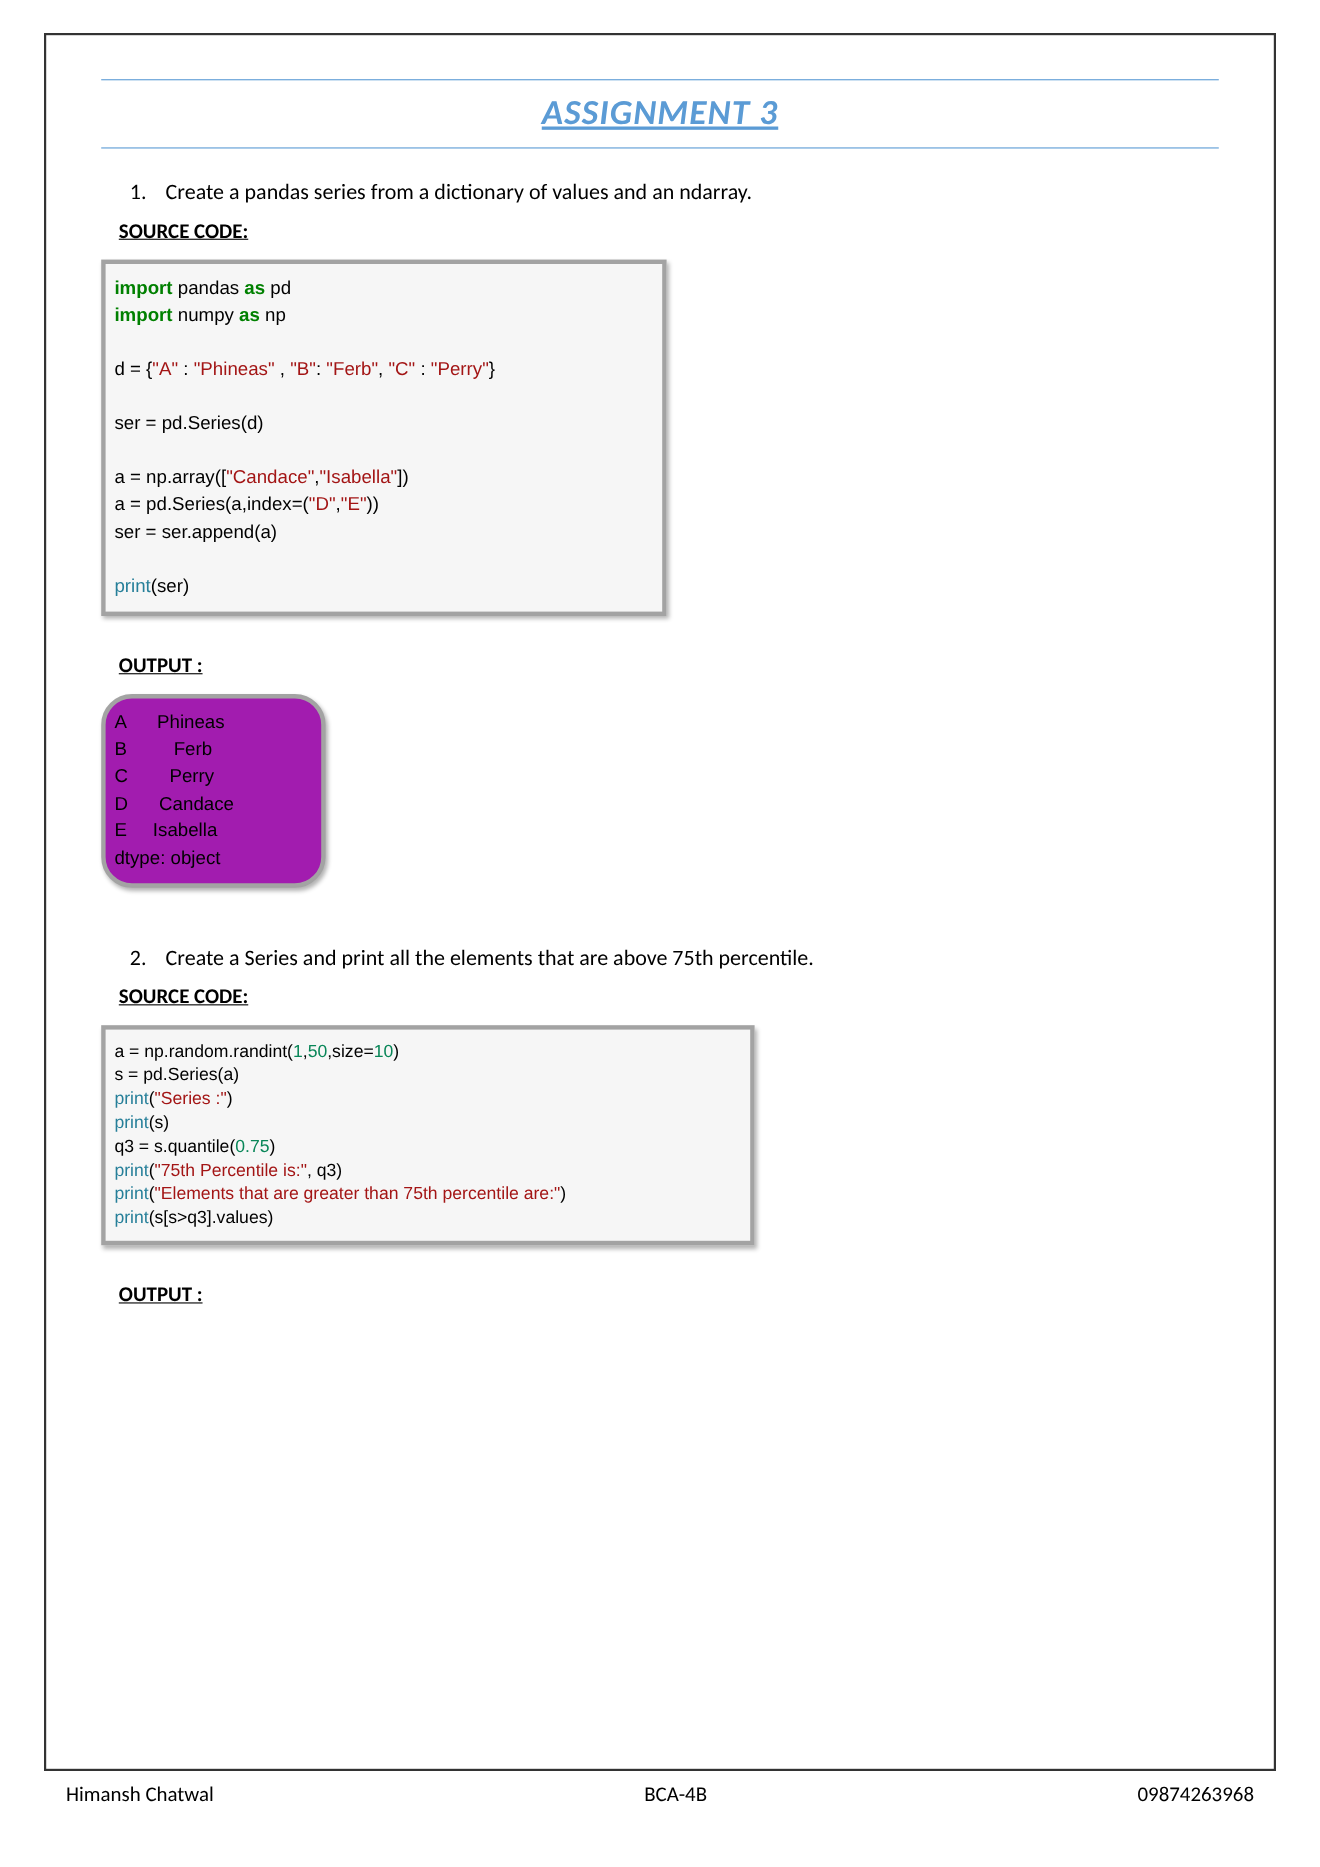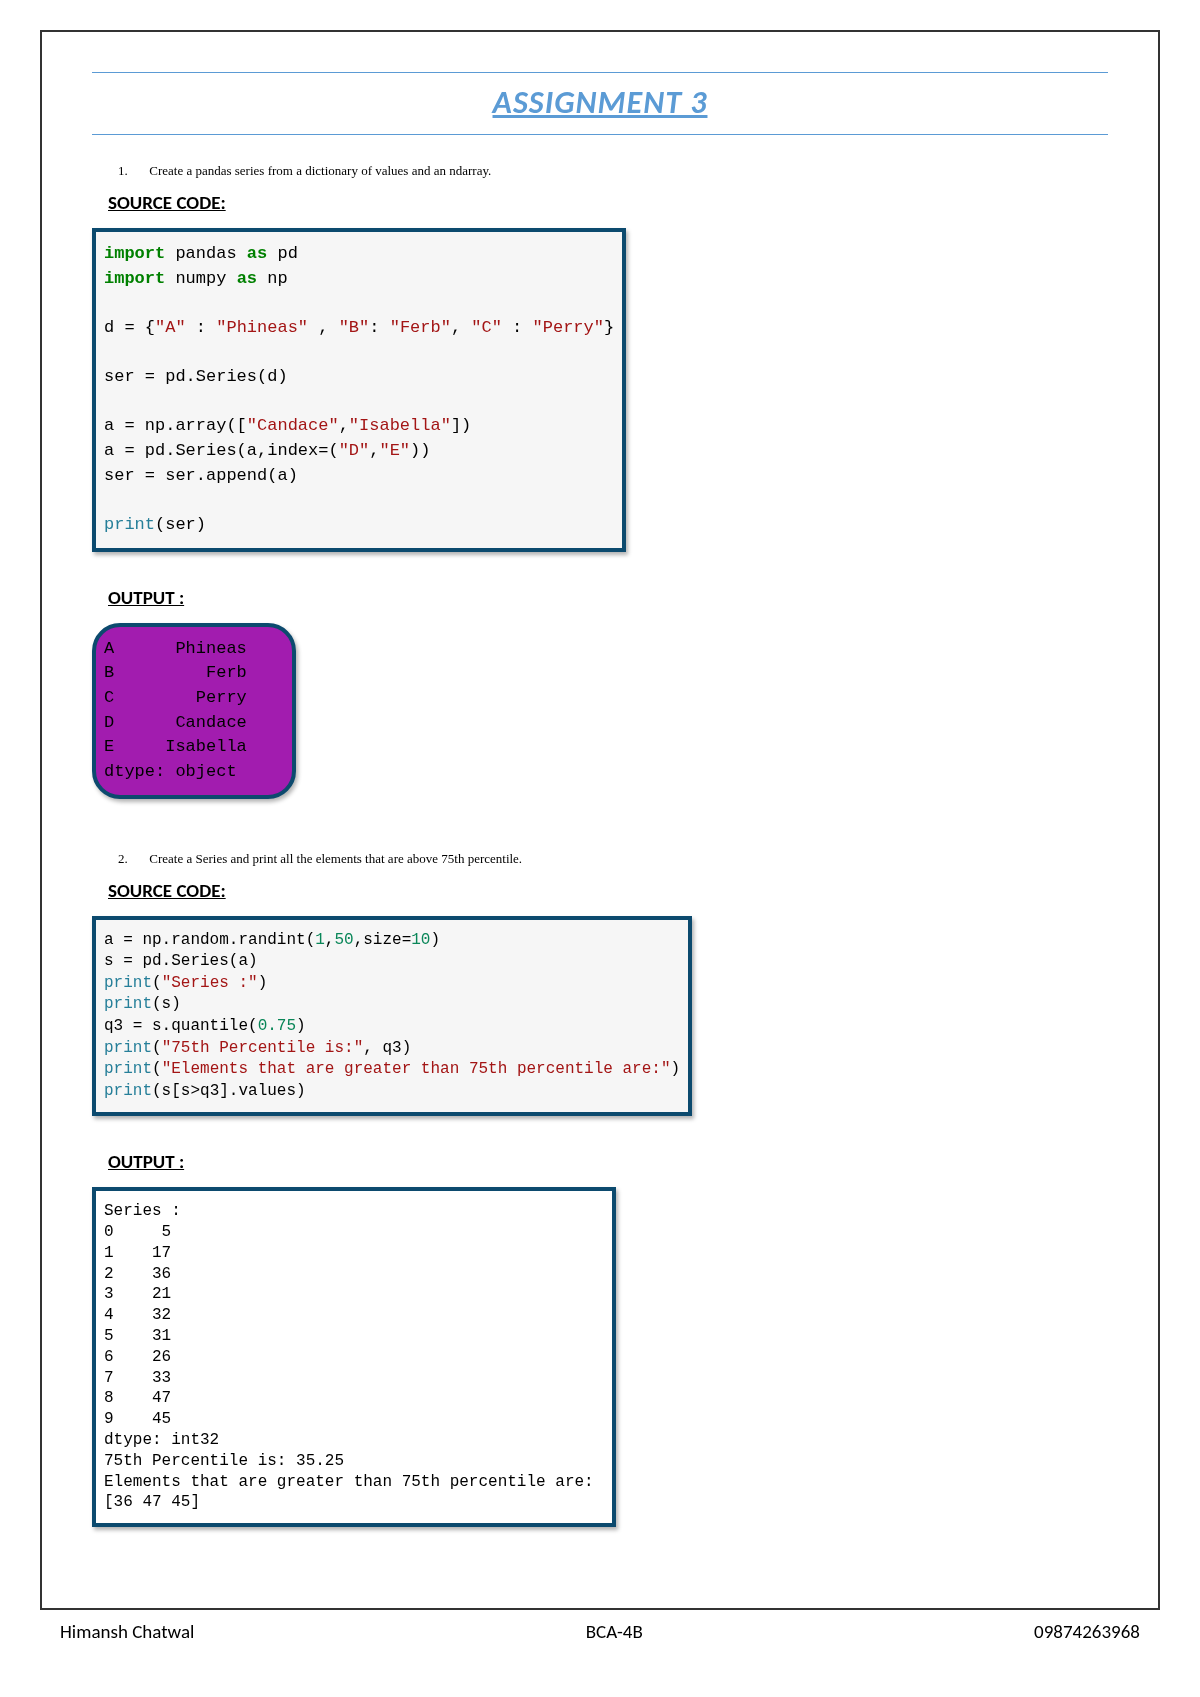--- a/index.html
+++ b/index.html
@@ -26,39 +26,38 @@
     }
     .title {
       color: #5b9bd5;
       font-style: italic;
       font-weight: bold;
       font-size: 32px;
       text-decoration: underline;
       letter-spacing: 1px;
     }
     .question {
-      font-size: 13px;
+      font-size: 20px;
       margin: 0 0 12px 26px;
-      font-family: Liberation Serif, serif;
     }
     .q-num {
       display: inline-block;
       width: 28px;
     }
     .section-label {
       font-weight: bold;
       text-decoration: underline;
       font-size: 19px;
       margin: 8px 0 14px 16px;
     }
     .code-box {
-      border: 4px solid #0c4a6e;
+      border: 4px solid #a3a3a3;
       background: #f6f6f6;
       padding: 10px 8px;
-      font-family: Liberation Mono, monospace;
+      font-family: Liberation Sans, sans-serif;
       font-size: 17px;
       white-space: pre;
       box-shadow: 2px 3px 4px rgba(0,0,0,0.3);
       display: inline-block;
       line-height: 1.45;
     }
     .code-box.wcode1 { min-width: 490px; }
     .code-box.wout1 { min-width: 180px; background: #a21caf; border-radius: 28px; }
     .code-box.wcode2 { min-width: 570px; font-size: 16px; line-height: 1.35; }
     .code-box.wout2 { min-width: 500px; background: #fff; font-size: 16px; line-height: 1.3; }
@@ -131,35 +130,20 @@
 <span class="fn">print</span><span>(</span><span class="str">"Series :"</span><span>)</span>
 <span class="fn">print</span><span>(s)</span>
 <span>q3 = s.quantile(</span><span class="num">0.75</span><span>)</span>
 <span class="fn">print</span><span>(</span><span class="str">"75th Percentile is:"</span><span>, q3)</span>
 <span class="fn">print</span><span>(</span><span class="str">"Elements that are greater than 75th percentile are:"</span><span>)</span>
 <span class="fn">print</span><span>(s[s&gt;q3].values)</span></div>
 
   <div class="v-gap"></div>
   <div class="section-label">OUTPUT :</div>
 
-  <div class="code-box wout2">Series :
-0     5
-1    17
-2    36
-3    21
-4    32
-5    31
-6    26
-7    33
-8    47
-9    45
-dtype: int32
-75th Percentile is: 35.25
-Elements that are greater than 75th percentile are:
-[36 47 45]</div>
 
 </div>
 
 <div class="footer">
   <span>Himansh Chatwal</span>
   <span>BCA-4B</span>
   <span>09874263968</span>
 </div>
 
 </body></html>

